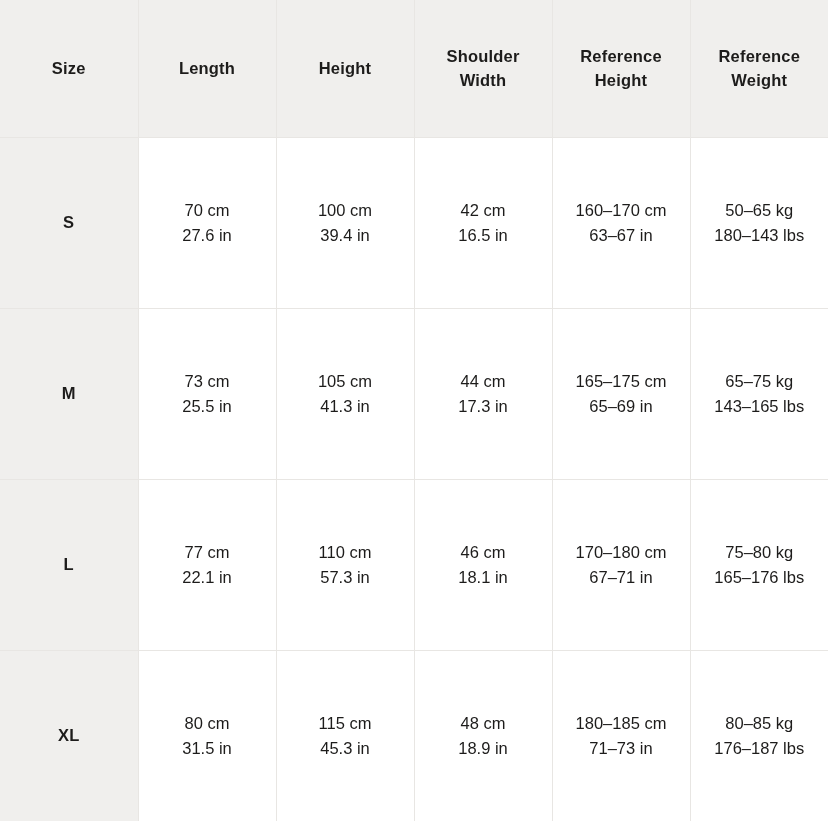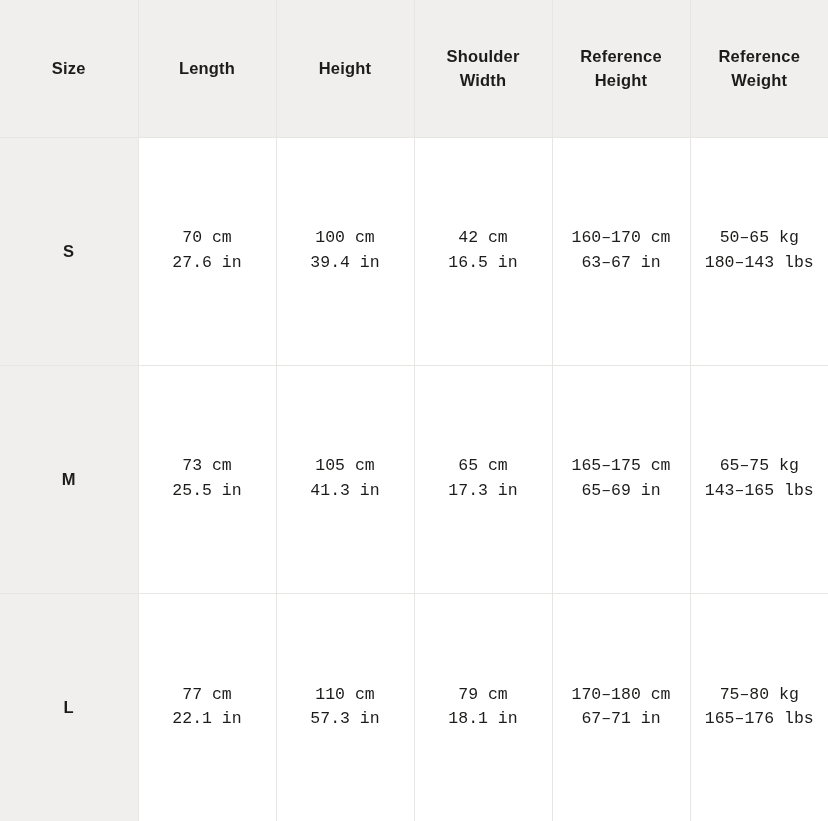--- a/index.html
+++ b/index.html
@@ -39,21 +39,20 @@
     letter-spacing: 0.2px;
   }
   tbody th {
     background: var(--header-bg, #f0efed);
     font-weight: 700;
     letter-spacing: 0.3px;
   }
   tbody td {
     background: var(--row-bg, #ffffff);
     font-weight: 400;
-    font-family: Liberation Mono, monospace;
   }
 </style>
 </head>
 <body>
 
 <table class="size-chart">
   <thead>
     <tr>
       <th>Size</th>
       <th>Length</th>
@@ -79,34 +78,47 @@
 63–67 in</td>
       <td>50–65 kg
 180–143 lbs</td>
     </tr>
     <tr>
       <th>M</th>
       <td>73 cm
 25.5 in</td>
       <td>105 cm
 41.3 in</td>
-      <td>65 cm
+      <td>44 cm
 17.3 in</td>
       <td>165–175 cm
 65–69 in</td>
       <td>65–75 kg
 143–165 lbs</td>
     </tr>
     <tr>
       <th>L</th>
       <td>77 cm
 22.1 in</td>
       <td>110 cm
 57.3 in</td>
-      <td>79 cm
+      <td>46 cm
 18.1 in</td>
       <td>170–180 cm
 67–71 in</td>
       <td>75–80 kg
 165–176 lbs</td>
     </tr>
+    <tr>
+      <th>XL</th>
+      <td>80 cm
+31.5 in</td>
+      <td>115 cm
+45.3 in</td>
+      <td>48 cm
+18.9 in</td>
+      <td>180–185 cm
+71–73 in</td>
+      <td>80–85 kg
+176–187 lbs</td>
+    </tr>
   </tbody>
 </table>
 
 </body></html>

